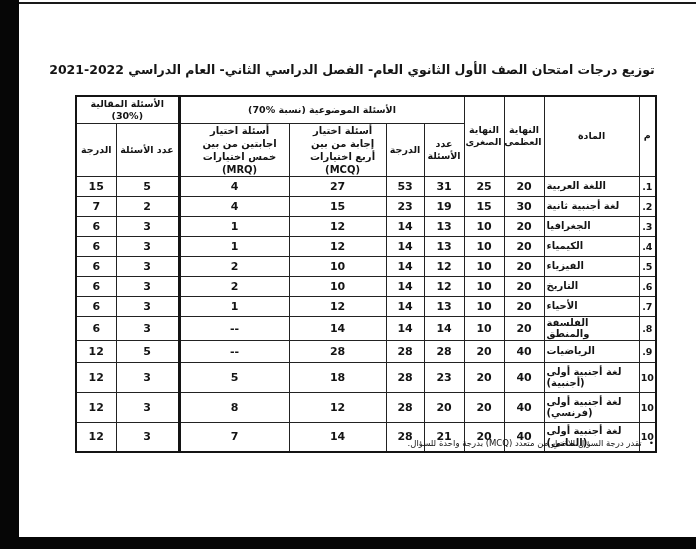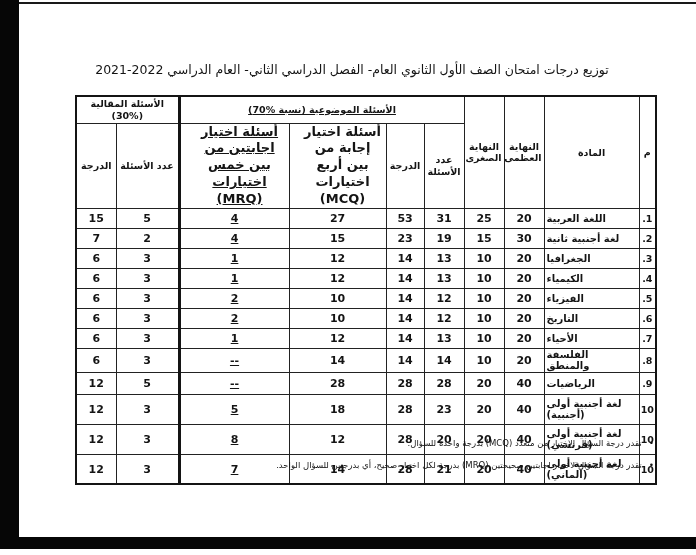--- a/index.html
+++ b/index.html
@@ -9,38 +9,38 @@
     background: #ffffff; overflow: hidden;
     font-family: "DejaVu Sans", sans-serif; color: #141414;
   }
   .left-strip { position: absolute; left: 0; top: 0; width: 19px; height: 549px; background: #060606; }
   .top-line   { position: absolute; left: 19px; top: 2px; width: 677px; height: 2px; background: #191919; }
   .bottom-bar { position: absolute; left: 0; top: 537px; width: 696px; height: 12px; background: #060606; }
 
   .doc-title {
     position: absolute; left: 22px; top: 62px; width: 660px;
     direction: rtl; text-align: center;
-    font-size: 12.5px; font-weight: normal; letter-spacing: 0.1px;
+    font-size: 12.5px; font-weight: bold; letter-spacing: 0.1px;
   }
 
   table.grade-table {
     position: absolute; left: 75px; top: 95px; width: 580px;
     direction: rtl; border-collapse: collapse; table-layout: fixed;
     border: 2px solid #141414;
   }
   .grade-table th, .grade-table td {
     border: 1px solid #222; font-weight: bold; text-align: center;
     vertical-align: middle; padding: 0 2px; overflow: hidden;
   }
   .grade-table th { font-size: 9.5px; line-height: 1.25; }
-  .grade-table th.small { font-size: 13px; line-height: 1.3; padding-left: 12px; }
+  .grade-table th.small { font-size: 10px; line-height: 1.3; padding-left: 12px; }
   .grade-table td { font-size: 11px; }
   .grade-table td.c-subject { text-align: left; font-size: 10px; line-height: 1.15; padding-right: 4px; }
   .grade-table td.c-num { font-size: 9.5px; padding: 0 1px; }
-  .gb { border-left: 3px solid #141414 !important; text-decoration: underline; }
+  .gb { border-left: 3px solid #141414 !important; }
 
   tr.h1 { height: 27px; }
   tr.h2 { height: 38px; }
   tr.r-sm { height: 20px; }
   tr.r-md { height: 22px; }
   tr.r-lg { height: 30px; }
 
   .footnotes {
     position: absolute; left: 80px; right: 42px; top: 438px;
     direction: rtl; text-align: right;
@@ -232,16 +232,13 @@
     <td>3</td>
     <td>12</td>
   </tr>
 </tbody>
   </table>
 
 <div class="footnotes">
   <div class="footnote">
     <span class="bullet">•</span><span>تقدر درجة السؤال الاختيار من متعدد (MCQ) بدرجة واحدة للسؤال.</span>
   </div>
-  <div class="footnote">
-    <span class="bullet">•</span><span>تقدر درجة السؤال لاختيار اجابتين صحيحتين (MRQ) بدرجة لكل اختيار صحيح، أي بدرجتين للسؤال الواحد.</span>
-  </div>
 </div>
 
 </body></html>

